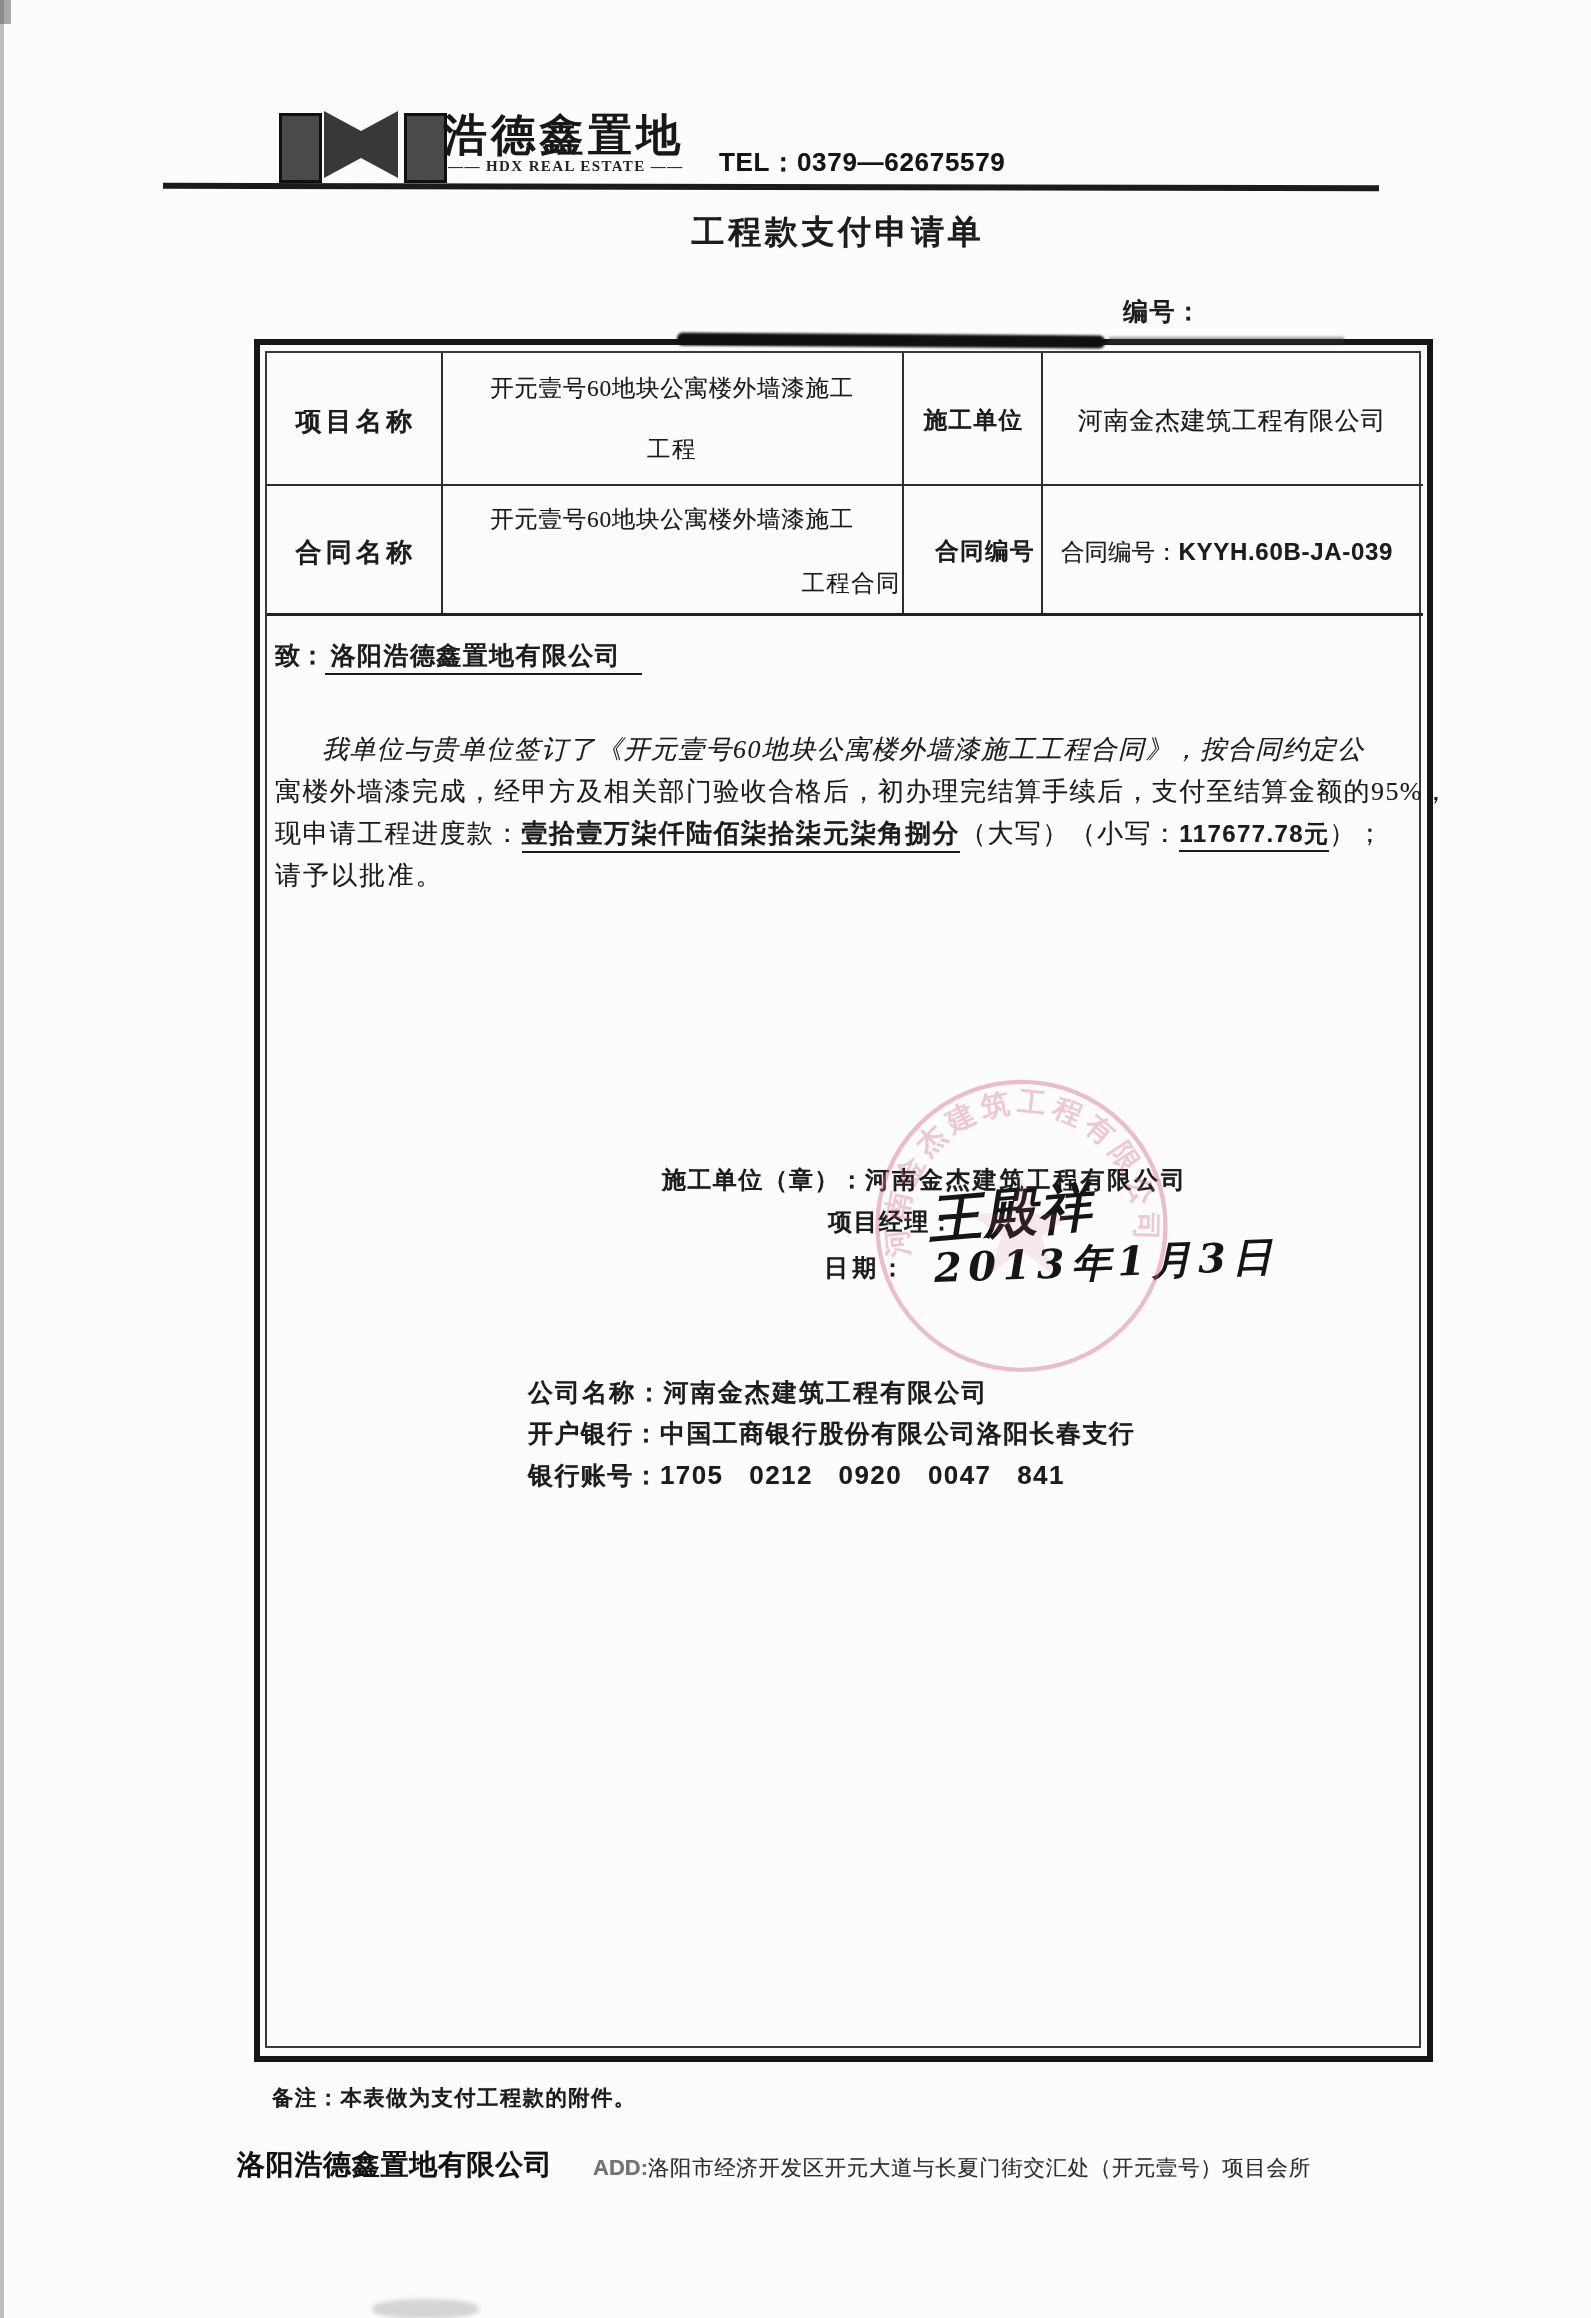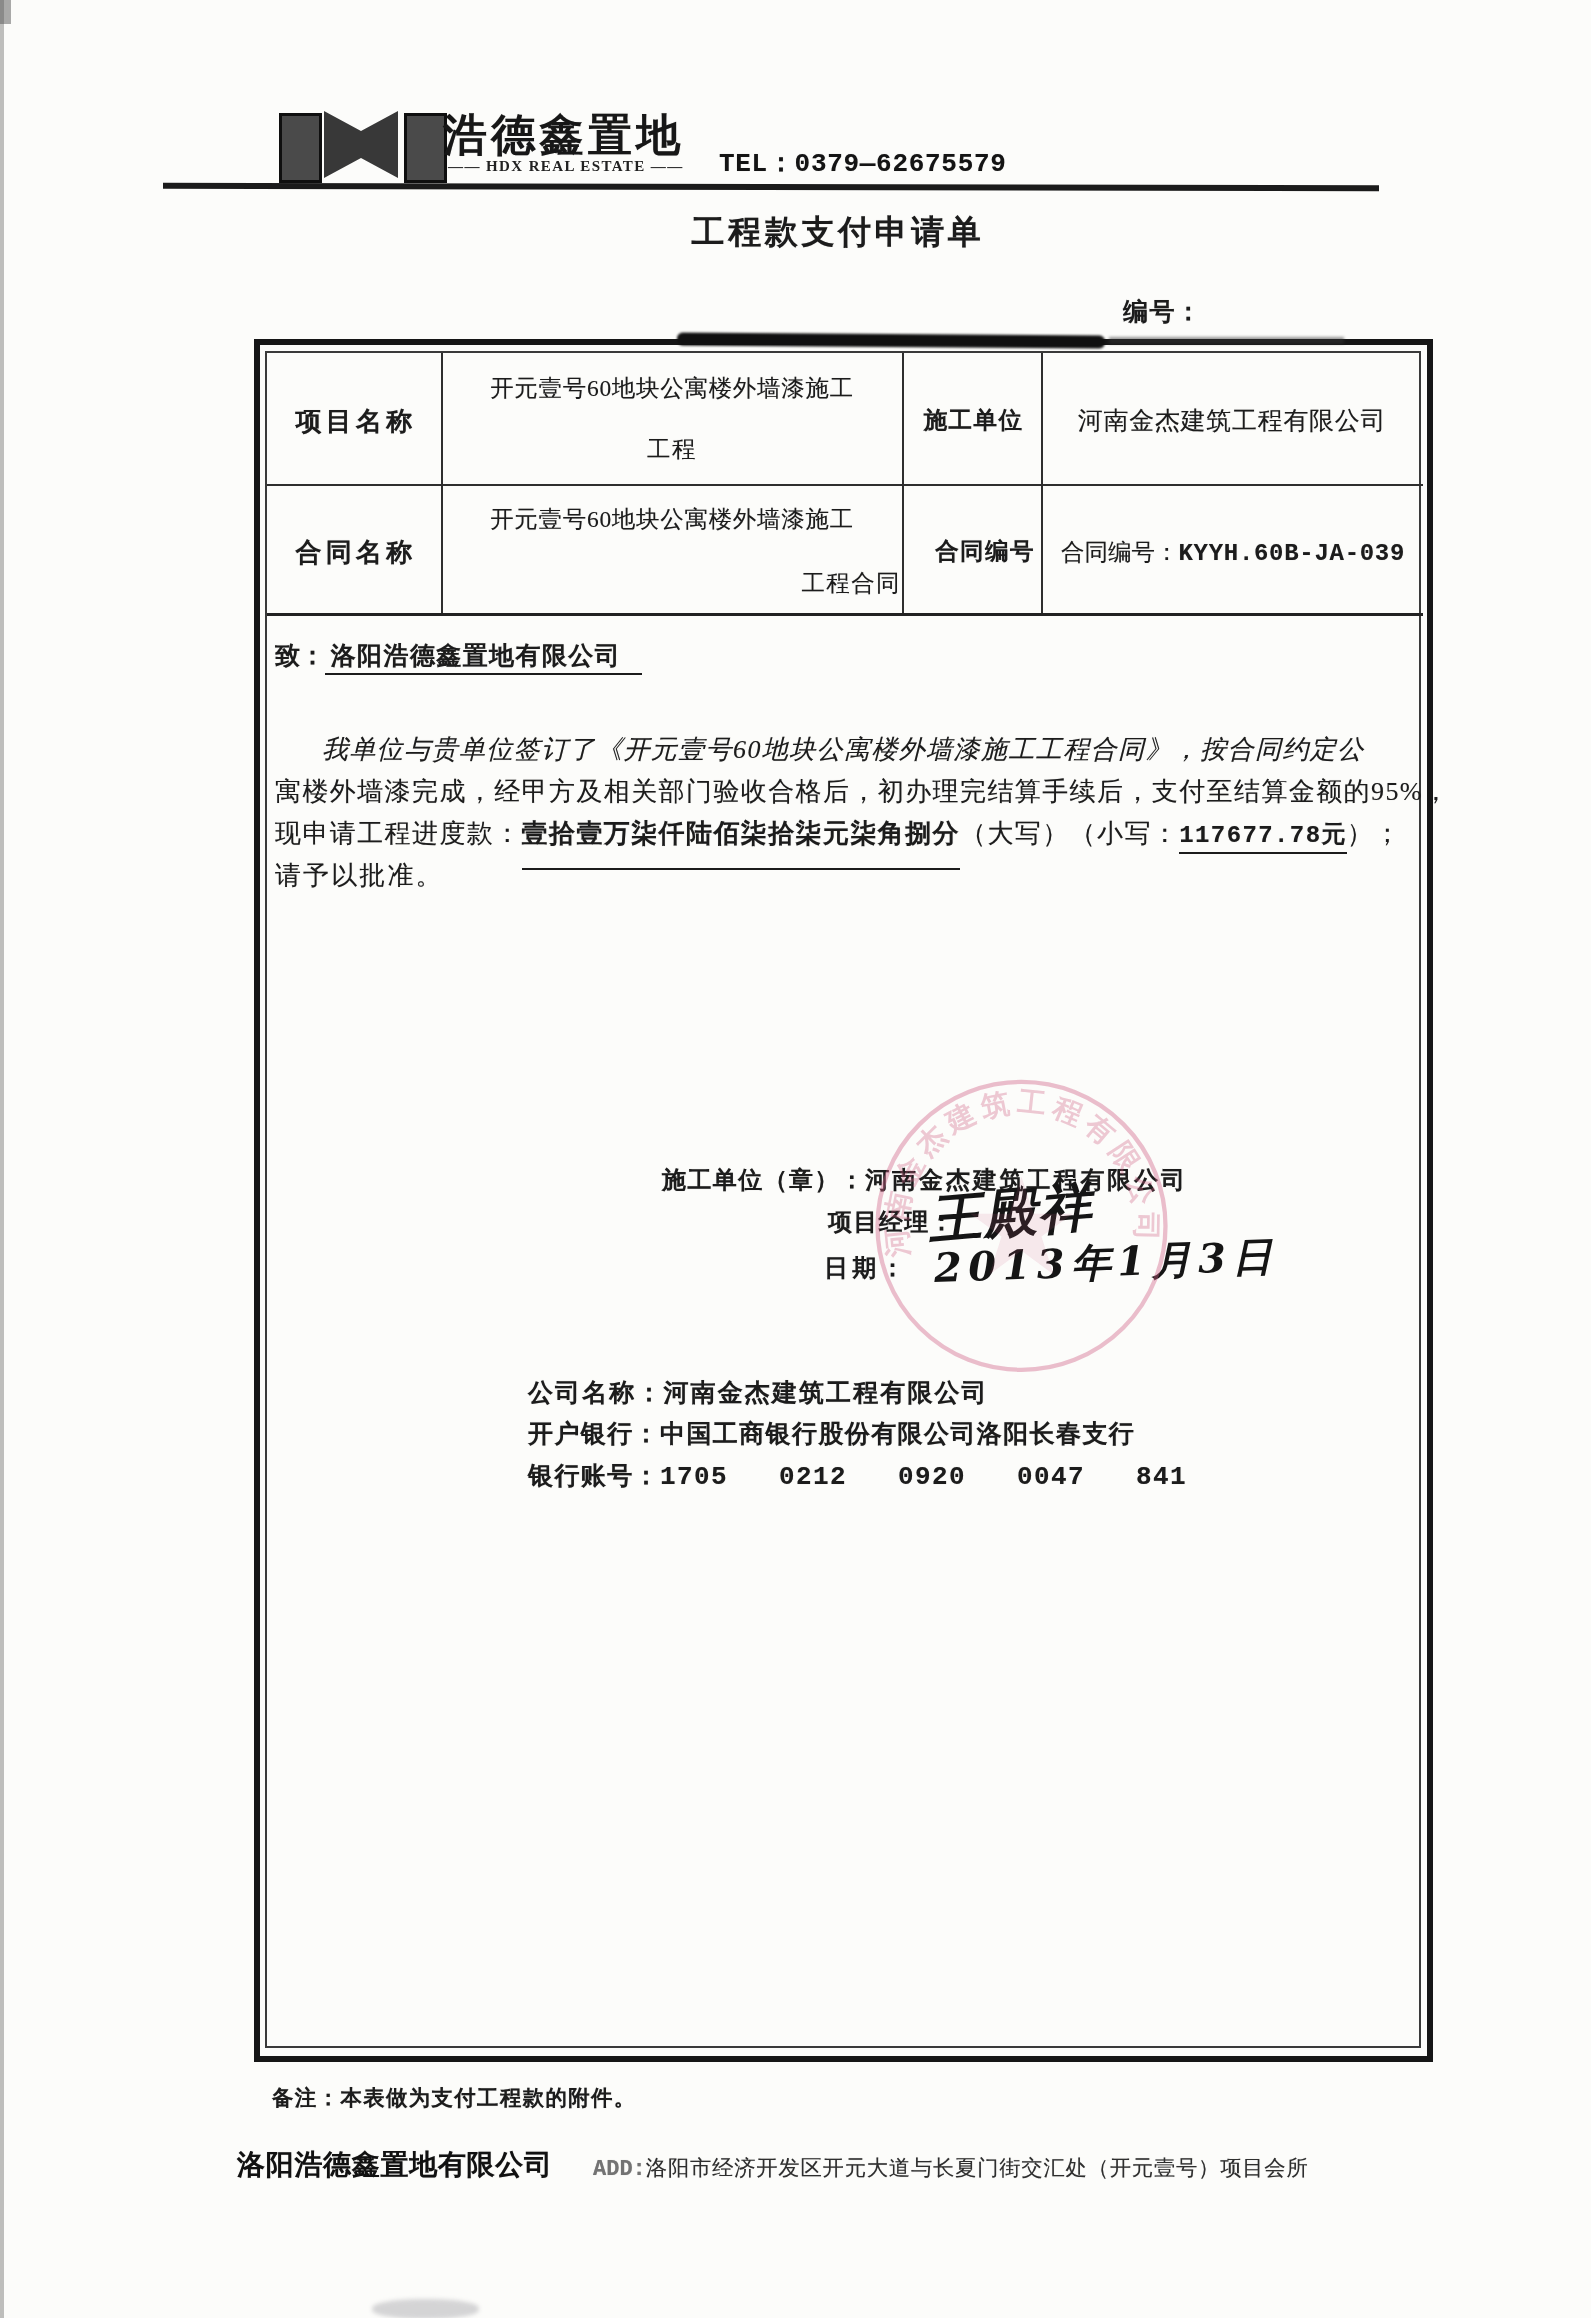--- a/index.html
+++ b/index.html
@@ -1,20 +1,20 @@
 <!DOCTYPE html>
 <html style="font-size:11.4px"><head>
 <meta charset="utf-8">
 <style>
   html,body{margin:0;padding:0;background:#e9e9e7;}
   .page{position:relative;width:1591px;height:2319px;background:#fcfcfa;overflow:hidden;
         font-family:"Liberation Serif",serif;color:#1c1c1c;}
   .abs{position:absolute;}
   .scan{text-shadow:0 0 0.7px rgba(25,25,25,.38);}
-  .sans{font-family:Liberation Mono, monospace;}
+  .sans{font-family:Liberation Sans, sans-serif;}
   .hand{font-family:"DejaVu Serif",serif;font-style:italic;font-weight:700;}
   .u{border-bottom:2.1px solid #1c1c1c;}
   .ctr{text-align:center;}
   .b{font-weight:700;}
   .sb{font-weight:600;}
   .gridline{background:#2e2e2e;}
   
   .lbar{background:#4a4a4a;border:3.6px solid #0f0f0f;}
   .lmid{background:#383838;clip-path:polygon(0% 0%,50% 30%,100% 0%,100% 100%,50% 70%,0% 100%);}
 </style>
@@ -62,21 +62,21 @@
     <span>合同编号：</span><span class="sans b" style="font-size:24px;letter-spacing:0.7px;">KYYH.60B-JA-039</span>
   </div>
 
   <div class="abs scan" style="left:275px;top:639px;font-size:25px;white-space:nowrap;">
     <span class="b">致：</span><span class="sb u" style="padding:0 21.4px 3.6px 5.7px;letter-spacing:1.4px;">洛阳浩德鑫置地有限公司</span>
   </div>
 
   <div class="abs scan" style="left:322px;top:732px;font-size:26px;letter-spacing:1.4px;white-space:nowrap;font-style:italic;">我单位与贵单位签订了《开元壹号60地块公寓楼外墙漆施工工程合同》，按合同约定公</div>
   <div class="abs scan" style="left:275px;top:774px;font-size:26px;letter-spacing:1.4px;white-space:nowrap;">寓楼外墙漆完成，经甲方及相关部门验收合格后，初办理完结算手续后，支付至结算金额的95%，</div>
   <div class="abs scan" style="left:275px;top:816px;font-size:26px;letter-spacing:1.4px;white-space:nowrap;">
-    <span>现申请工程进度款：</span><span class="sb u" style="padding-bottom:20px;">壹拾壹万柒仟陆佰柒拾柒元柒角捌分</span><span>（大写）（小写：</span><span class="b u sans" style="padding-bottom:2.9px;font-size:24px;text-align:right;">117677.78元</span><span>）；</span>
+    <span>现申请工程进度款：</span><span class="sb u" style="padding-bottom:3px;">壹拾壹万柒仟陆佰柒拾柒元柒角捌分</span><span>（大写）（小写：</span><span class="b u sans" style="padding-bottom:2.9px;font-size:24px;text-align:right;">117677.78元</span><span>）；</span>
   </div>
   <div class="abs scan" style="left:275px;top:858px;font-size:26px;letter-spacing:2.1px;">请予以批准。</div>
 
   <div class="abs sb scan" style="left:662px;top:1164px;font-size:24px;letter-spacing:1.4px;white-space:nowrap;">
     <span>施工单位（章）：</span><span style="letter-spacing:2.9px;">河南金杰建筑工程有限公司</span>
   </div>
   <div class="abs sb scan" style="left:828px;top:1206px;font-size:24px;letter-spacing:1.4px;">项目经理：</div>
   <div class="abs hand" style="left:928px;top:1178px;font-size:53px;letter-spacing:2.1px;transform:rotate(-5deg);color:#151515;">王殿祥</div>
   <div class="abs sb scan" style="left:824px;top:1252px;font-size:24px;letter-spacing:4.3px;">日期：</div>
   <div class="abs hand" style="left:934px;top:1235px;font-size:40px;letter-spacing:6.4px;transform:rotate(-2deg);color:#151515;">2013年1月3日</div>

